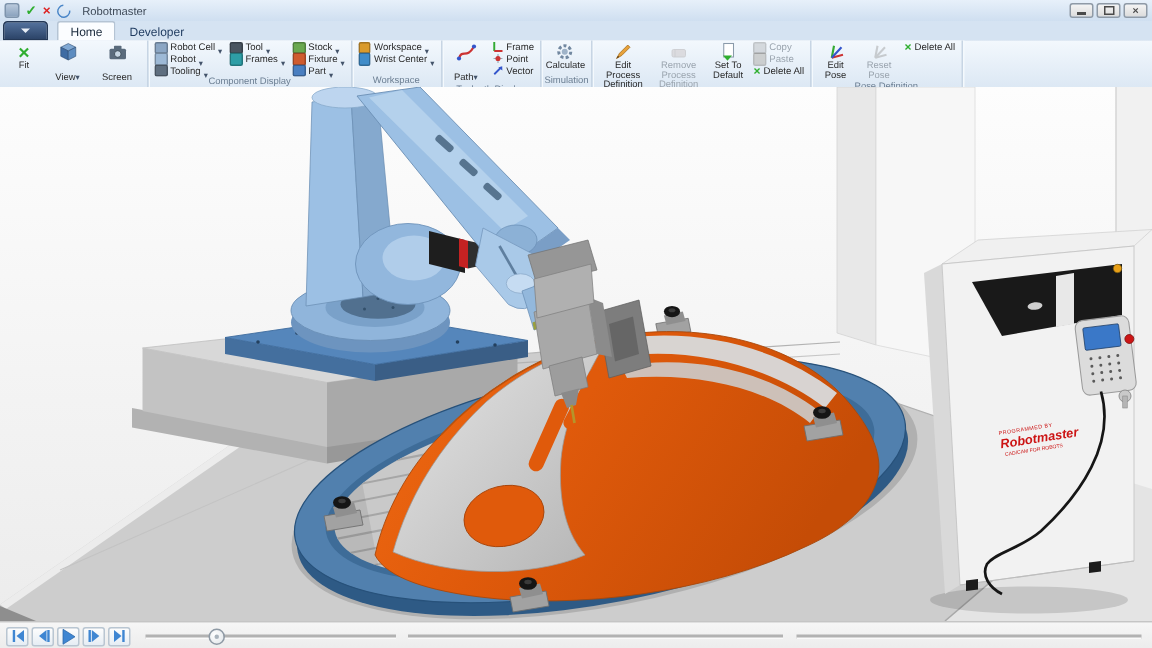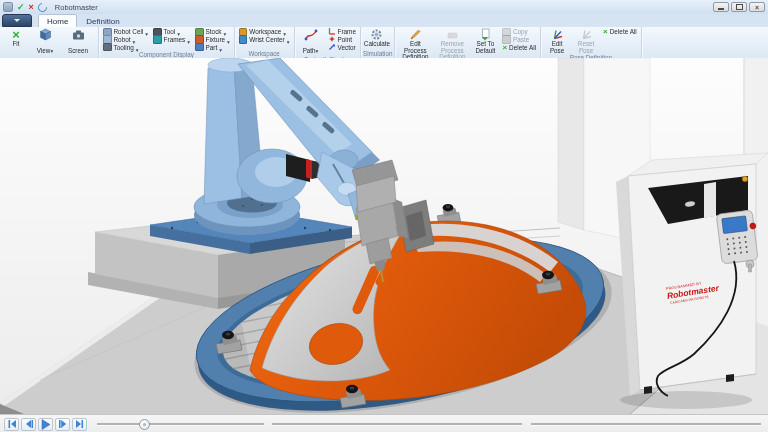--- a/index.html
+++ b/index.html
@@ -89,21 +89,21 @@
           <span class="x">×</span>
         </button>
     </div>
   </div>
 
   <div class="tabrow">
     <div class="appmenu">
         <span class="caret"></span>
       </div>
     <div class="tab active">Home</div>
-    <div class="tab">Definition</div>
+    <div class="tab">Developer</div>
   </div>
 
   <div class="ribbon">
 
     <div class="rgroup">
       <div class="rbody">
         <button class="bigbtn narrow">
           <span class="bicon fitx">×</span>
           <span class="blabel">Fit</span>
         </button>

